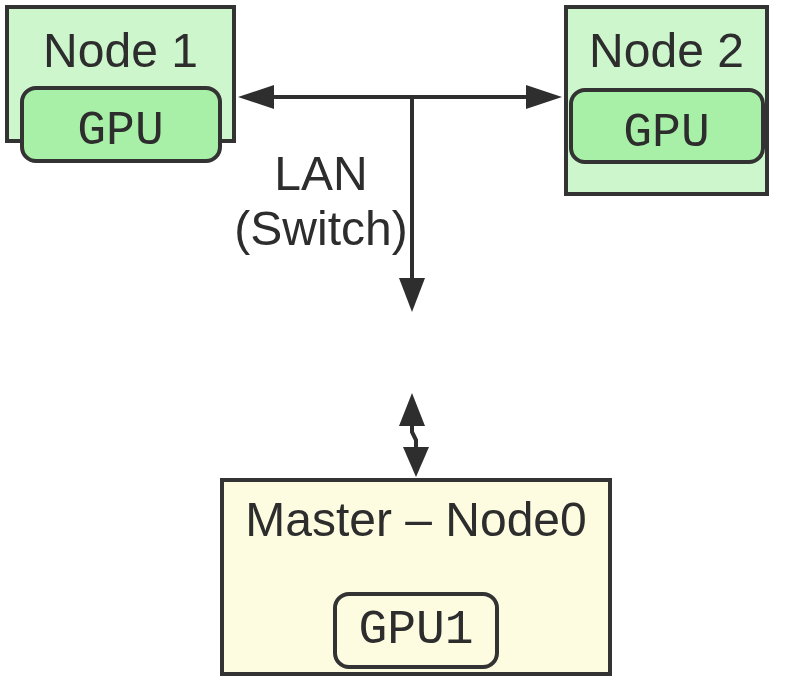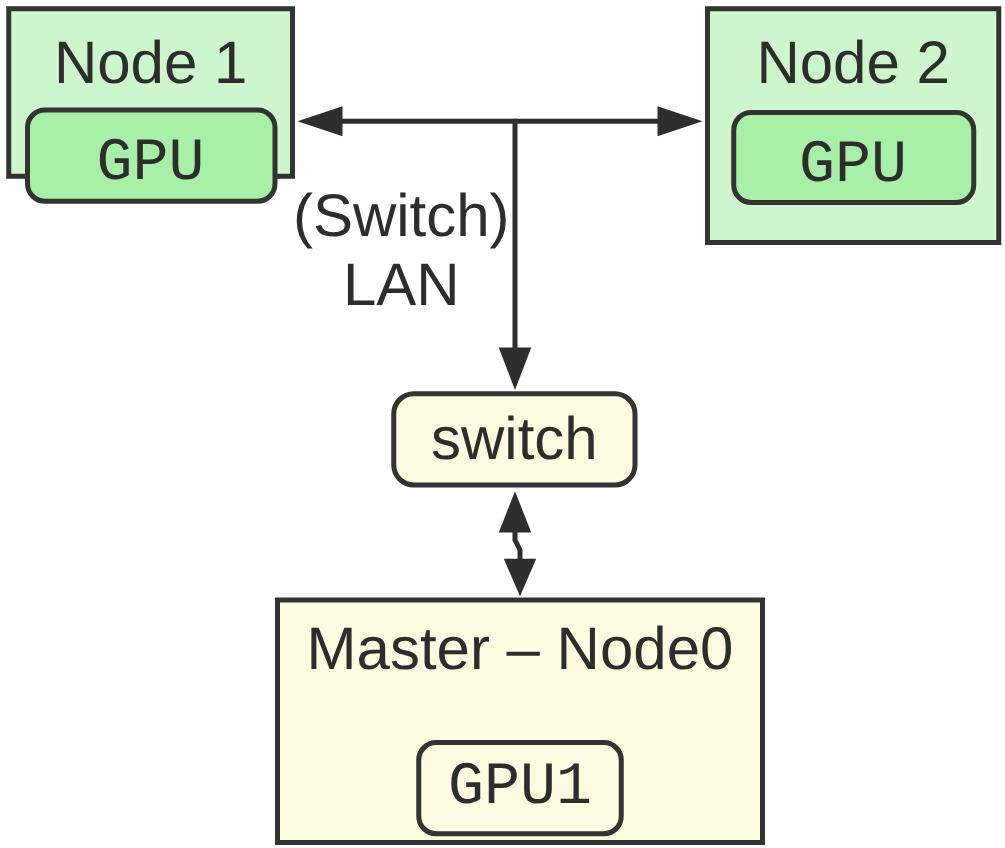--- a/index.html
+++ b/index.html
@@ -56,21 +56,21 @@
     background: var(--node-gpu-fill);
   }
   .cream-pill {
     background: var(--cream-fill);
   }
   
   #node1 { left: 5px; top: 5px; width: 231px; height: 138px; }
   #node1 .label { margin-top: 14px; }
   #node1 .pill { margin-top: 8px; width: 202px; height: 80px; }
   
-  #node2 { left: 564px; top: 5px; width: 237px; height: 191px; }
+  #node2 { left: 564px; top: 5px; width: 205px; height: 191px; }
   #node2 .label { margin-top: 14px; }
   #node2 .pill { margin-top: 10px; width: 196px; height: 76px; }
   
   #lan-label {
     position: absolute;
     left: 225px;
     top: 146px;
     width: 192px;
     text-align: center;
   }
@@ -115,27 +115,24 @@
   </div>
 
   <div class="box node-box" id="node2">
     <div class="label">Node 2</div>
     <div class="pill node-gpu-pill">
       <span class="label">GPU</span>
     </div>
   </div>
 
   <div id="lan-label">
+    <div class="label">LAN</div>
     <div class="label">(Switch)</div>
-    <div class="label">LAN</div>
   </div>
 
-  <div class="box cream-box" id="switch-box">
-    <div class="label">switch</div>
-  </div>
 
   <div class="box cream-box" id="master">
     <div class="label title">Master – Node0</div>
     <div class="gpu-row">
       <div class="pill cream-pill">
         <span class="label">GPU1</span>
       </div>
     </div>
   </div>
 

